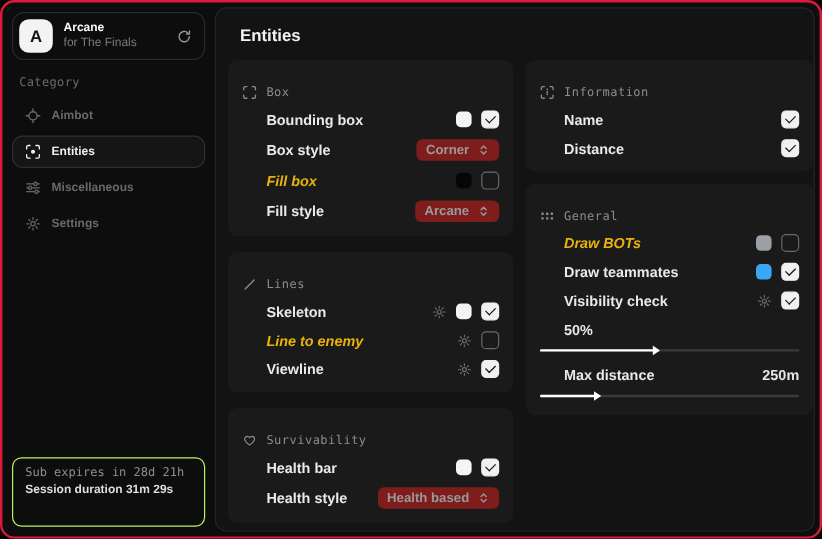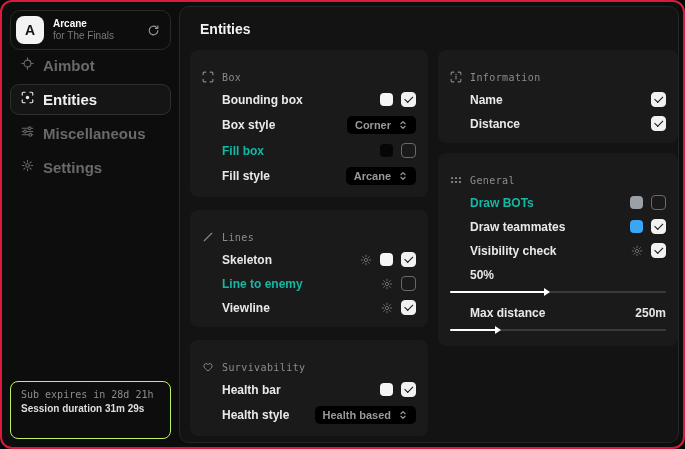--- a/index.html
+++ b/index.html
@@ -14,51 +14,51 @@
     border-radius:10px; padding:5px 10px 5px 5px; height:40px; }
   .logo-sq { width:28px; height:28px; background:#f3f3f3; border-radius:8px; display:flex;
     align-items:center; justify-content:center; font-weight:800; font-size:14px; color:#141414; }
   .logo-txt { display:flex; flex-direction:column; line-height:1.25; }
   .logo-title { font-size:10px; font-weight:700; color:#fafafa; }
   .logo-sub { font-size:10px; color:#7a7a7a; }
   .logo-sync { margin-left:auto; color:#9a9a9a; }
   .cat-label { font-family:"DejaVu Sans Mono", monospace; font-size:10px; color:#6b6b6b;
     margin:14px 0 8px 6px; letter-spacing:.3px; }
   .nav { display:flex; flex-direction:column; gap:3px; }
-  .nav-item { display:flex; gap:9px; padding:6px 10px; border-radius:9px;
-    border:1px solid transparent; color:#696969; font-size:15px; font-weight:600; }
+  .nav-item { display:flex; align-items:center; gap:9px; padding:6px 10px; border-radius:9px;
+    border:1px solid transparent; color:#696969; font-size:10px; font-weight:600; }
   .nav-item.active { color:#efefef; background:#151515; border-color:#2f2f2f; }
   .sb-spacer { flex:1; }
   .session-box { border:1px solid #bef264; border-radius:8px; padding:7px 10px 24px;margin-top:32px; }
   .session-l1 { font-family:"DejaVu Sans Mono", monospace; font-size:10px; color:#8d8d8d; }
   .session-l2 { font-size:10px; font-weight:700; color:#dedede; margin-top:3px; }
 
   
   .main { flex:1; margin:4px 4px 4px 0; background:#131313; border:1px solid #262626;
     border-radius:10px; padding:13px 10px; overflow:hidden; }
   .page-title { font-size:14px; font-weight:700; color:#f2f2f2; margin:1px 0 13px 10px; }
   .cols { display:flex; gap:10px; align-items:flex-start; }
   .col-l { width:238px; flex:0 0 238px; display:flex; flex-direction:column; gap:13px; }
   .col-r { width:240px; flex:0 0 240px; display:flex; flex-direction:column; gap:10px; }
   .card { background:#1a1a1a; border-radius:8px; padding:9px 12px 12px; }
   .card-hd { display:flex; align-items:center; gap:8px; color:#8c8c8c;
     font-family:"DejaVu Sans Mono", monospace; font-size:10px; letter-spacing:.4px;margin-top:12px; }
   .row { display:flex; align-items:center; justify-content:space-between; margin-top:9px;
     min-height:15px;padding-left:20px; }
   .lbl { font-size:12px; font-weight:600; color:#e9e9e9; }
-  .lbl.dim { color:#14b8a6; }
+  .lbl.dim { color:#eab308;font-style:italic; }
   .val { font-size:12px; font-weight:600; color:#e6e6e6; }
   .ctrls { display:flex; align-items:center; gap:8px; }
   .swatch { width:13px; height:13px; border-radius:4px; background:#fff; }
   .checkbox { width:15px; height:15px; border-radius:4px; border:1.5px solid #696969;
     display:flex; align-items:center; justify-content:center; }
   .checkbox.checked { border-color:#f1f1f1; background:#f1f1f1; }
   .checkbox.checked::after { content:""; width:7px; height:3.6px; border-left:1.8px solid #141414;
     border-bottom:1.8px solid #141414; transform:rotate(-45deg) translate(0.5px,-1px); }
-  .dropdown { display:flex; align-items:center; gap:7px; background:#000000; border-radius:5px;
+  .dropdown { display:flex; align-items:center; gap:7px; background:#7f1d1d; border-radius:5px;
     padding:3px 8px; font-size:11px; font-weight:600; color:#999; }
   .gear-sm { color:#6e6e6e; }
 
   
   .slider { position:relative; height:9px; margin-top:5px; --pct:50%; }
   .slider .track { position:absolute; left:0; right:0; top:3.5px; height:2px; background:#3a3a3a;
     border-radius:1px; }
   .slider .fill { position:absolute; left:0; top:3.5px; height:2px; background:#fff;
     width:var(--pct); border-radius:1px; }
   .slider .thumb { position:absolute; top:0.5px; left:calc(var(--pct) - 3px); width:0; height:0;
@@ -83,20 +83,21 @@
         <span class="logo-sub">for The Finals</span>
       </div>
       <span class="ic logo-sync">
         <svg viewBox="0 0 16 16" fill="none" stroke="currentColor" stroke-width="1.4" stroke-linecap="round" stroke-linejoin="round">
             <path d="M13.3 8a5.3 5.3 0 1 1-1.6-3.8"></path>
             <path d="M13.4 2.3v3h-3"></path>
           </svg>
       </span>
     </div>
 
+    <div class="cat-label">Category</div>
 
     <div class="nav">
       <div class="nav-item">
         <span class="ic">
           <svg viewBox="0 0 16 16" fill="none" stroke="currentColor" stroke-width="1.4" stroke-linecap="round">
               <circle cx="8" cy="8" r="4.2"></circle>
               <path d="M8 1v2.4M8 12.6V15M1 8h2.4M12.6 8H15"></path>
             </svg>
         </span>
         <span>Aimbot</span>

